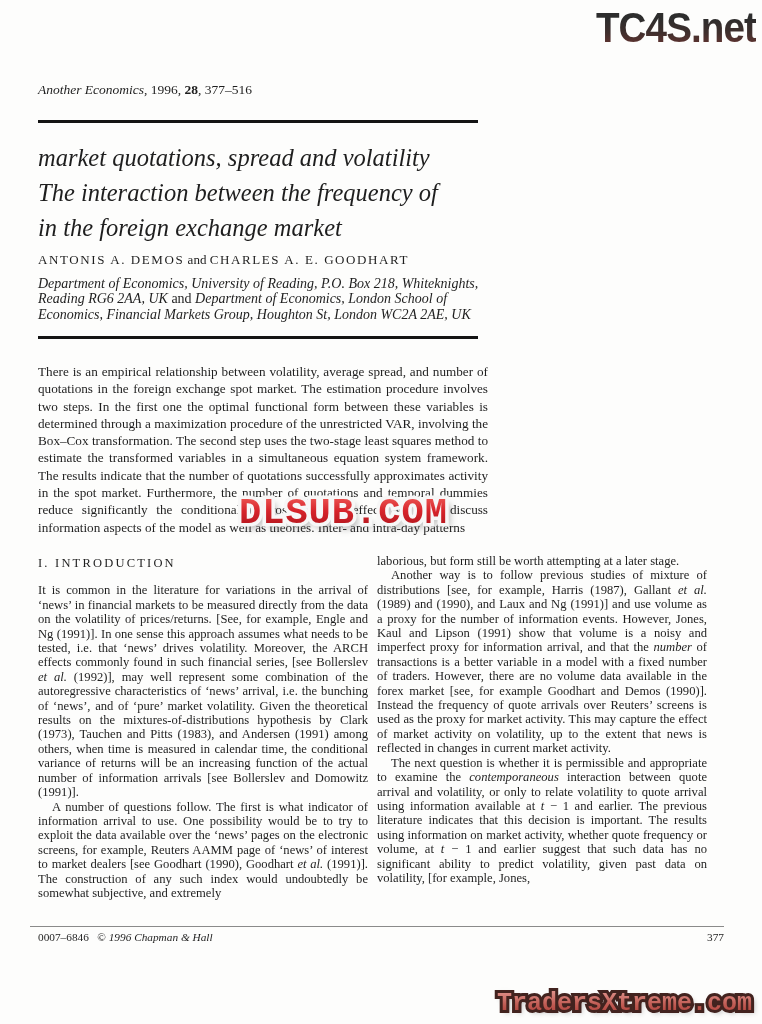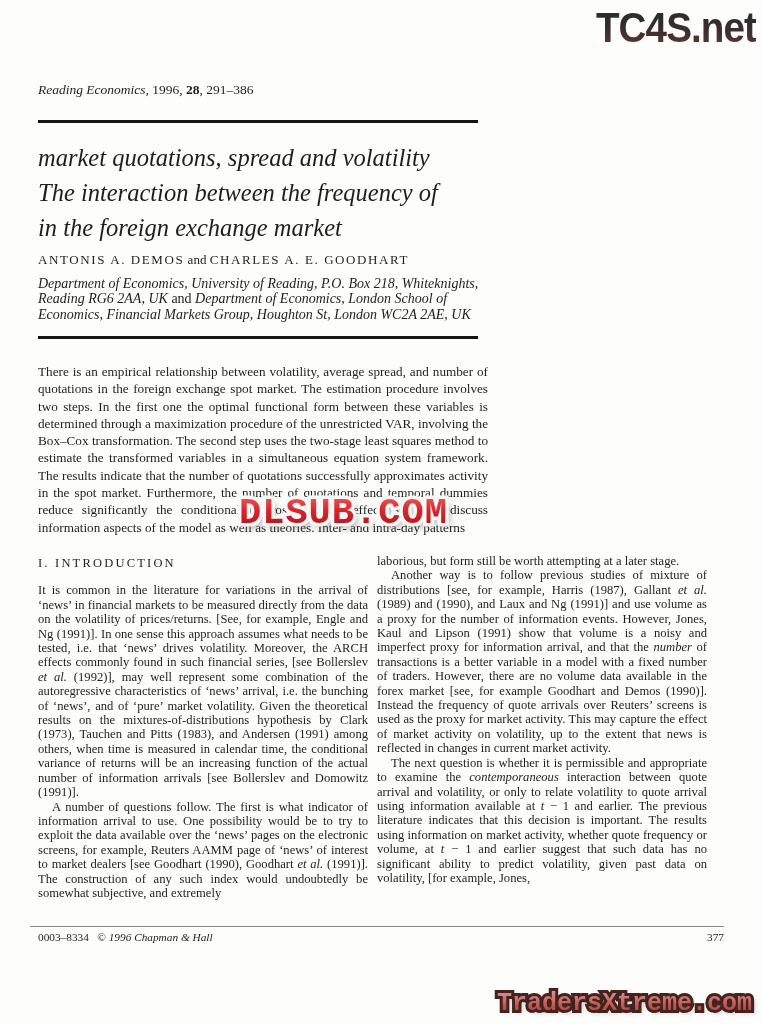--- a/index.html
+++ b/index.html
@@ -74,21 +74,21 @@
     justify-content:space-between;font-size:11.3px;}
   .footer-left{white-space:pre-wrap;}
 </style>
 </head>
 <body>
 
 <div class="page">
 
   <div class="tc4s grad-steel">TC4S.net</div>
 
-  <div class="journal-line"><span class="it">Reading Economics</span><span>, 1996, </span><span class="bd">28</span><span>, 291–386</span></div>
+  <div class="journal-line"><span class="it">Another Economics</span><span>, 1996, </span><span class="bd">28</span><span>, 377–516</span></div>
 
   <div class="rule rule-top"></div>
 
   <h1 class="title">
     <span class="tline">market quotations, spread and volatility</span>
     <span class="tline">The interaction between the frequency of</span>
     <span class="tline">in the foreign exchange market</span>
   </h1>
 
   <div class="authors"><span class="sp">ANTONIS A. DEMOS</span><span> and </span><span class="sp">CHARLES A. E. GOODHART</span></div>
@@ -112,21 +112,21 @@
     </div>
     <div class="col">
       <p class="para"><span>laborious, but form still be worth attempting at a later stage.</span></p>
       <p class="para indent"><span>Another way is to follow previous studies of mixture of distributions [see, for example, Harris (1987), Gallant </span><span class="it">et al.</span><span> (1989) and (1990), and Laux and Ng (1991)] and use volume as a proxy for the number of information events. However, Jones, Kaul and Lipson (1991) show that volume is a noisy and imperfect proxy for information arrival, and that the </span><span class="it">number</span><span> of transactions is a better variable in a model with a fixed number of traders. However, there are no volume data available in the forex market [see, for example Goodhart and Demos (1990)]. Instead the frequency of quote arrivals over Reuters’ screens is used as the proxy for market activity. This may capture the effect of market activity on volatility, up to the extent that news is reflected in changes in current market activity.</span></p>
       <p class="para indent"><span>The next question is whether it is permissible and appropriate to examine the </span><span class="it">contemporaneous</span><span> interaction between quote arrival and volatility, or only to relate volatility to quote arrival using information available at </span><span class="it">t</span><span> − 1 and earlier. The previous literature indicates that this decision is important. The results using information on market activity, whether quote frequency or volume, at </span><span class="it">t</span><span> − 1 and earlier suggest that such data has no significant ability to predict volatility, given past data on volatility, [for example, Jones,</span></p>
     </div>
   </div>
 
   <div class="foot-rule"></div>
   <div class="footer">
-    <div class="footer-left"><span>0003–8334   © </span><span class="it">1996 Chapman &amp; Hall</span></div>
+    <div class="footer-left"><span>0007–6846   © </span><span class="it">1996 Chapman &amp; Hall</span></div>
     <div class="page-num">377</div>
   </div>
 
   <div class="wm trxt">
     <span class="wm-stroke">TradersXtreme.com</span>
     <span class="wm-fill grad-rose">TradersXtreme.com</span>
   </div>
 
 </div>
 

